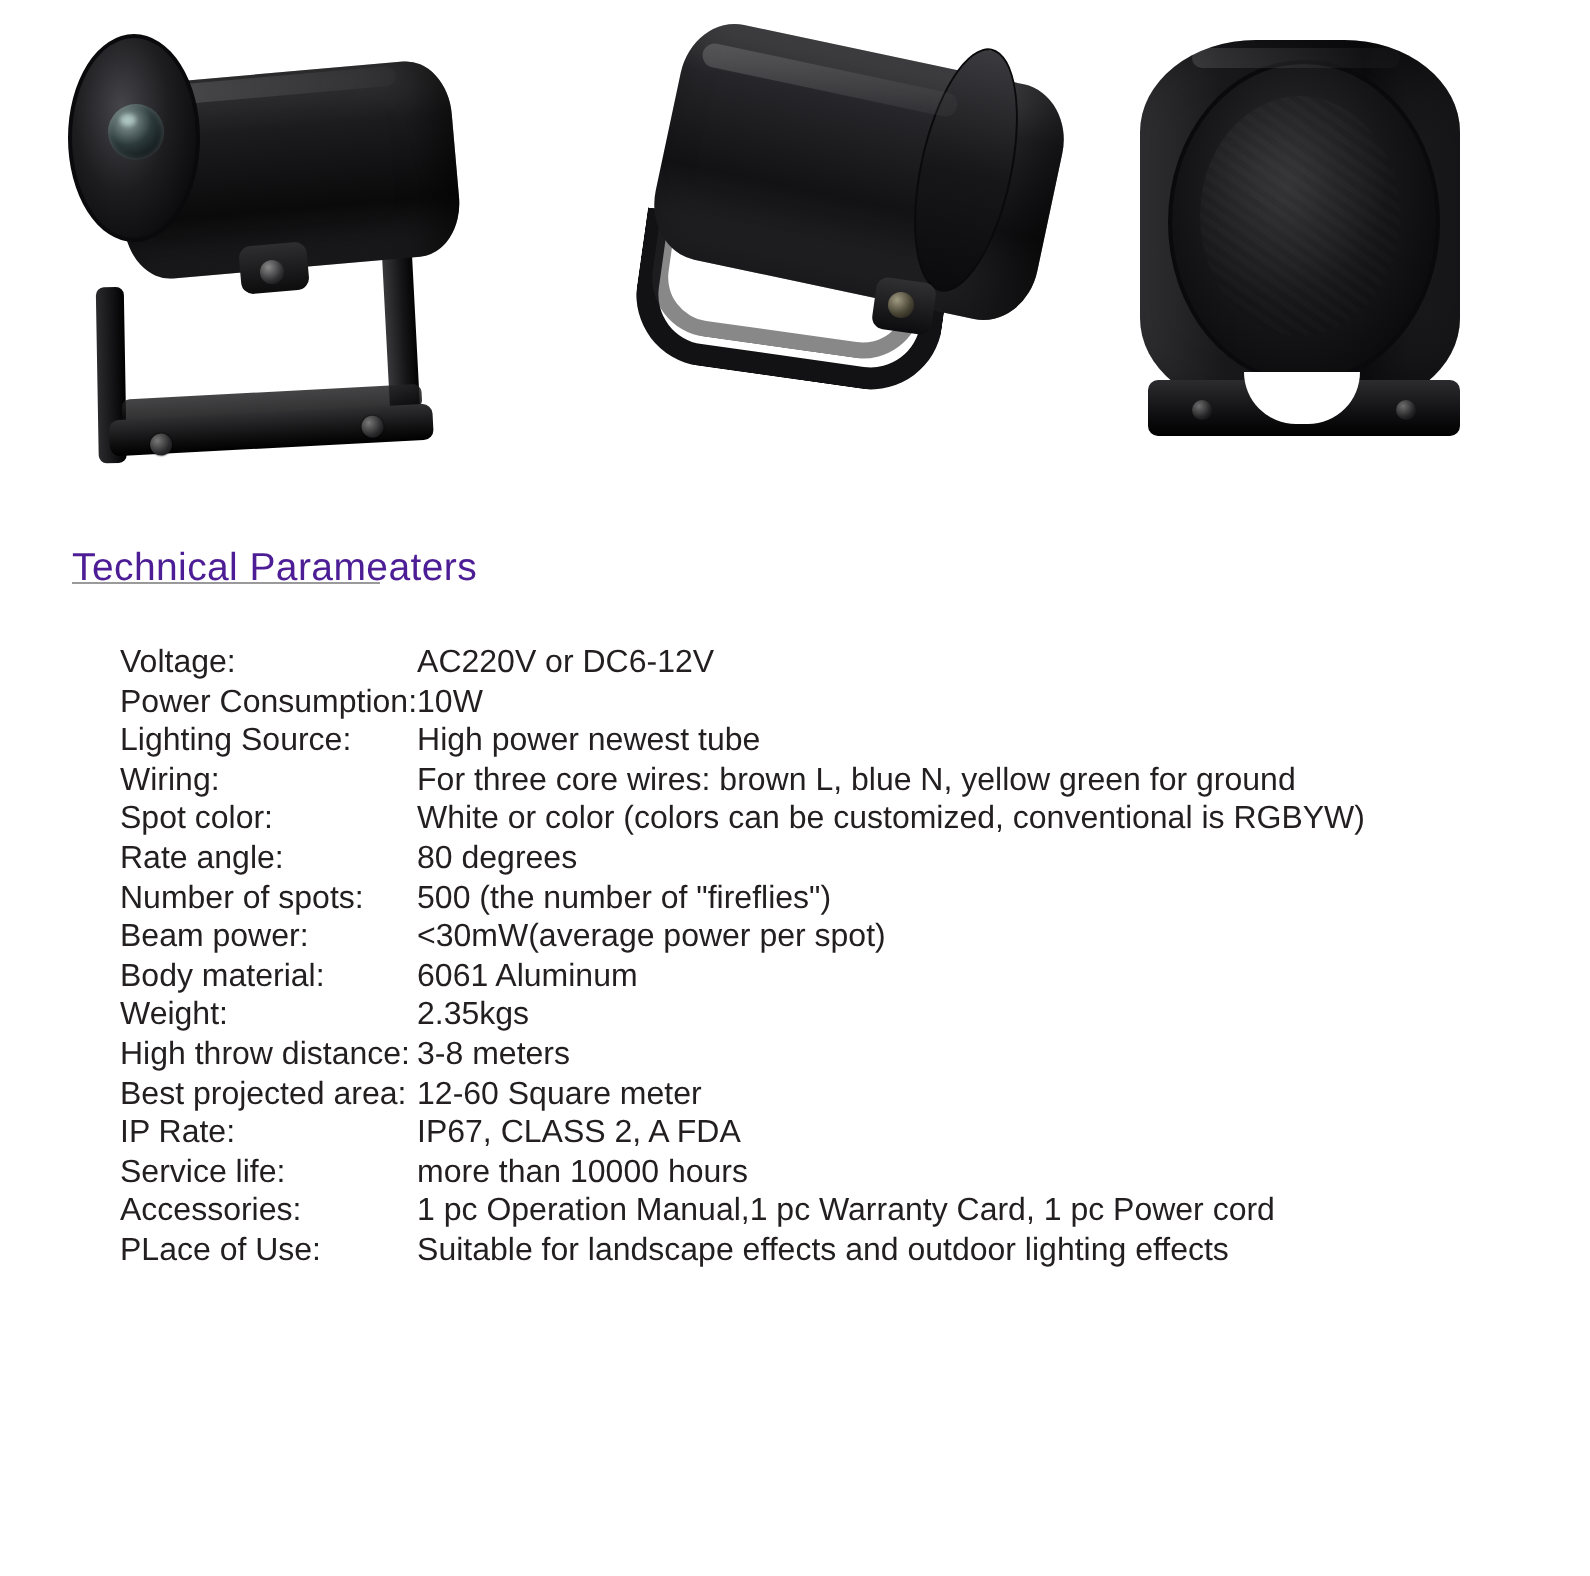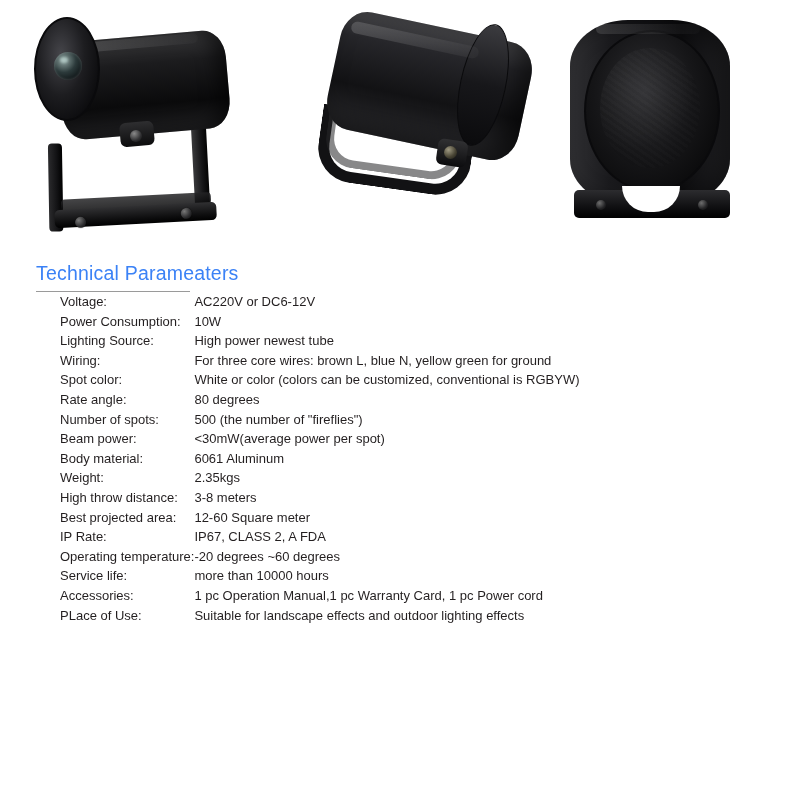--- a/index.html
+++ b/index.html
@@ -287,42 +287,42 @@
     position: absolute;
     width: 10px; height: 10px;
     border-radius: 50%;
     background: radial-gradient(circle at 35% 30%, #6e6e6e, #232325 60%, #060607);
   }
 
   
   .section-heading {
     position: absolute;
     left: 36px;
-    top: 262px;
+    top: 273px;
     font-size: 19.5px;
     font-weight: 400;
     letter-spacing: .2px;
-    color: #3b82f6;
+    color: #4c1d95;
   }
   .heading-rule {
     position: absolute;
     left: 36px;
     top: 291px;
     width: 154px;
     height: 1px;
     background: #9a9a9a;
   }
 
   
   .spec-table {
     position: absolute;
     left: 60px;
-    top: 292px;
+    top: 322px;
     border-collapse: collapse;
-    font-size: 13px;
+    font-size: 16px;
     color: #231f20;
   }
   .spec-table td {
     padding: 0;
     vertical-align: top;
     line-height: 19.6px;
     white-space: nowrap;
   }
   .spec-label {
     width: 130px;
@@ -429,24 +429,20 @@
     </tr>
     <tr>
       <td class="spec-label">Best projected area:</td>
       <td class="spec-value">12-60 Square meter</td>
     </tr>
     <tr>
       <td class="spec-label">IP Rate:</td>
       <td class="spec-value">IP67, CLASS 2, A FDA</td>
     </tr>
     <tr>
-      <td class="spec-label">Operating temperature:</td>
-      <td class="spec-value"> -20 degrees ~60 degrees</td>
-    </tr>
-    <tr>
       <td class="spec-label">Service life:</td>
       <td class="spec-value">more than 10000 hours</td>
     </tr>
     <tr>
       <td class="spec-label">Accessories:</td>
       <td class="spec-value">1 pc Operation Manual,1 pc Warranty Card, 1 pc Power cord</td>
     </tr>
     <tr>
       <td class="spec-label">PLace of Use:</td>
       <td class="spec-value">Suitable for landscape effects and outdoor lighting effects</td>

